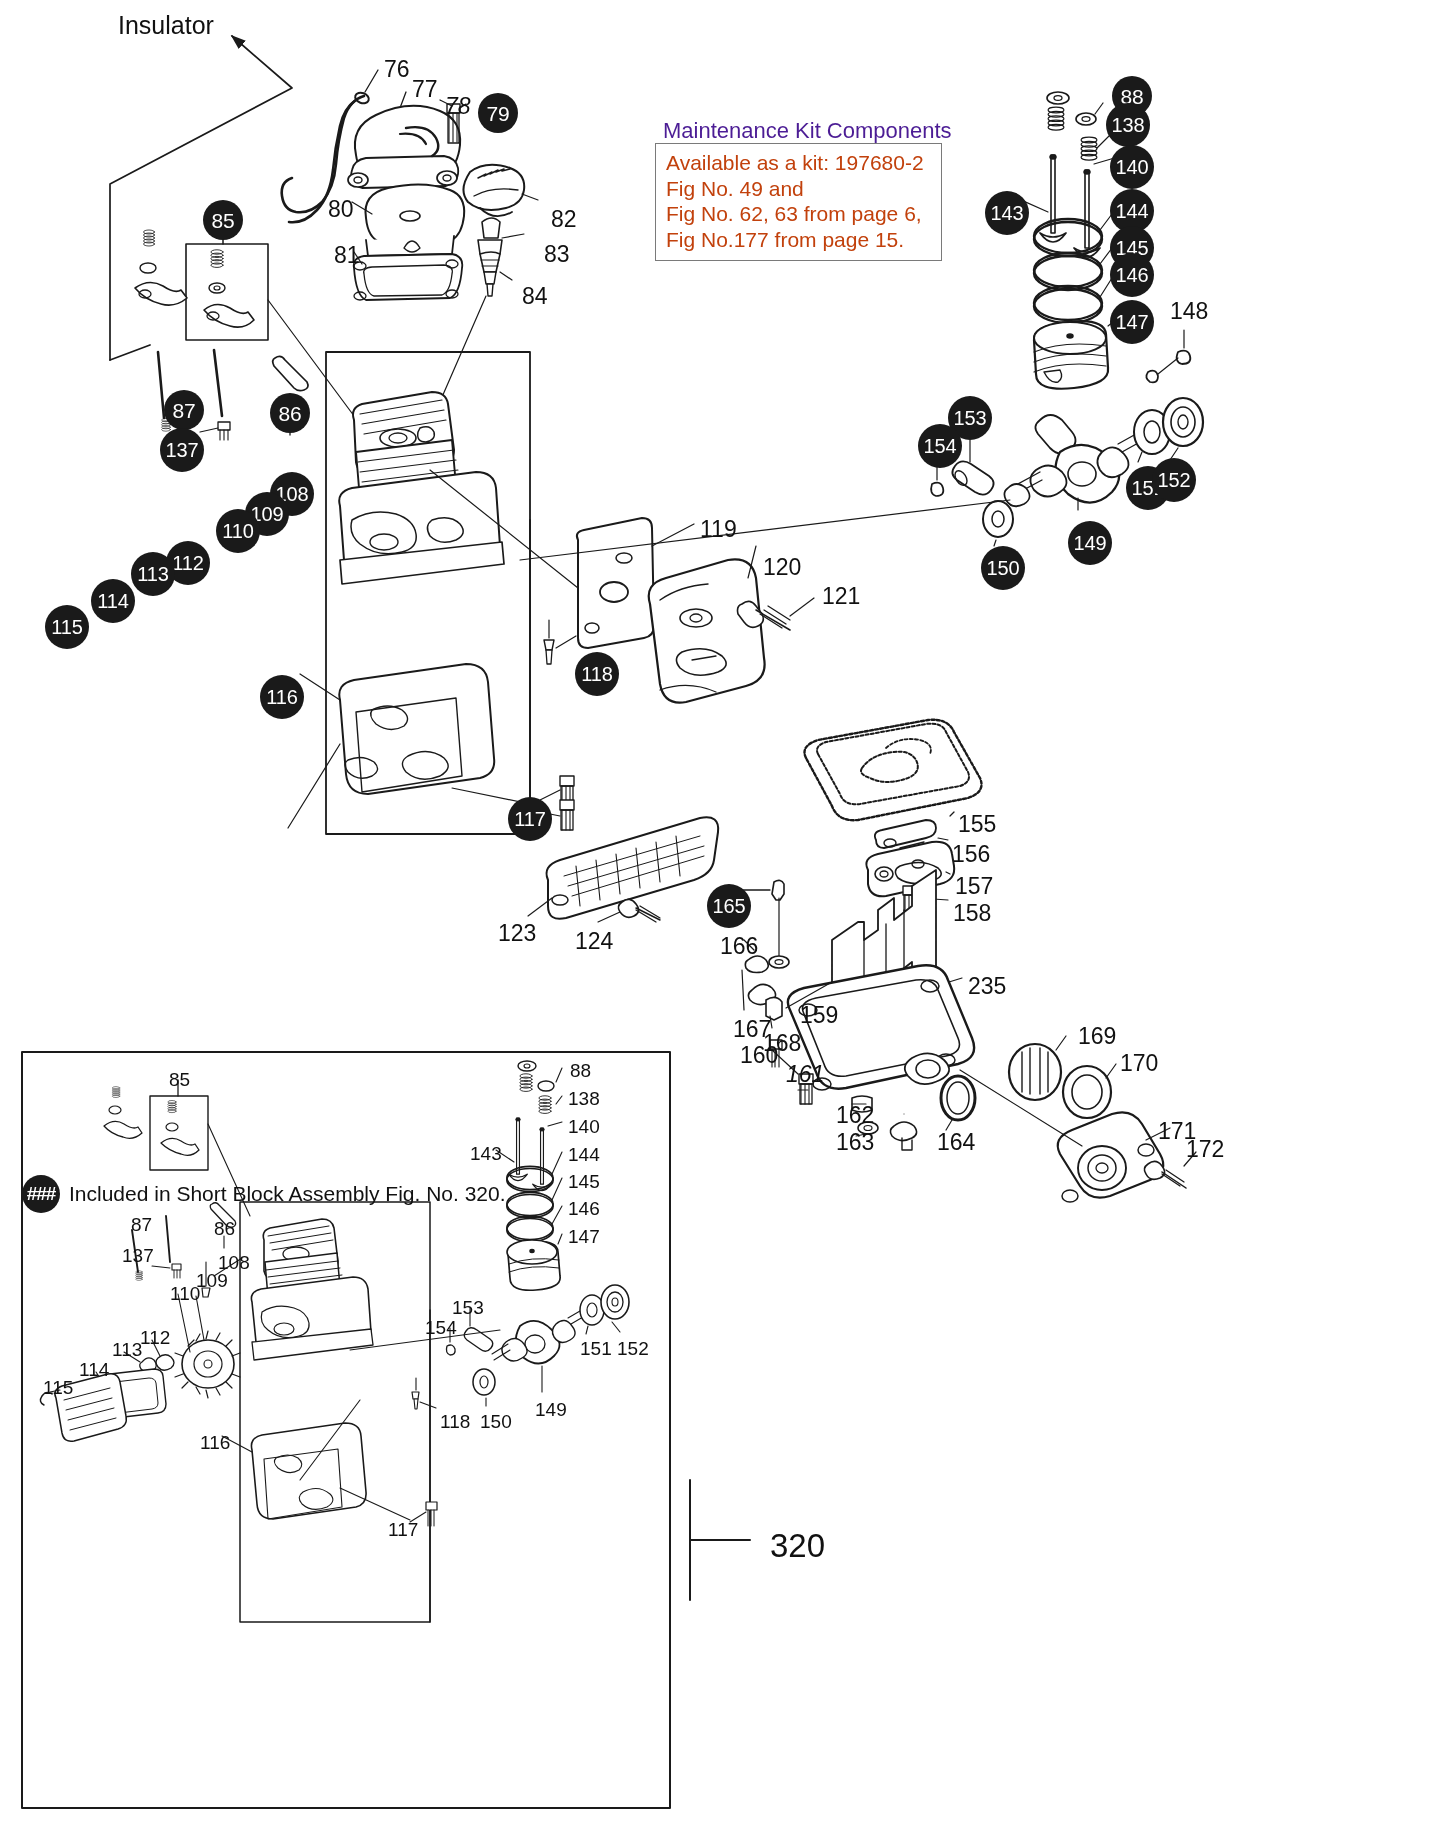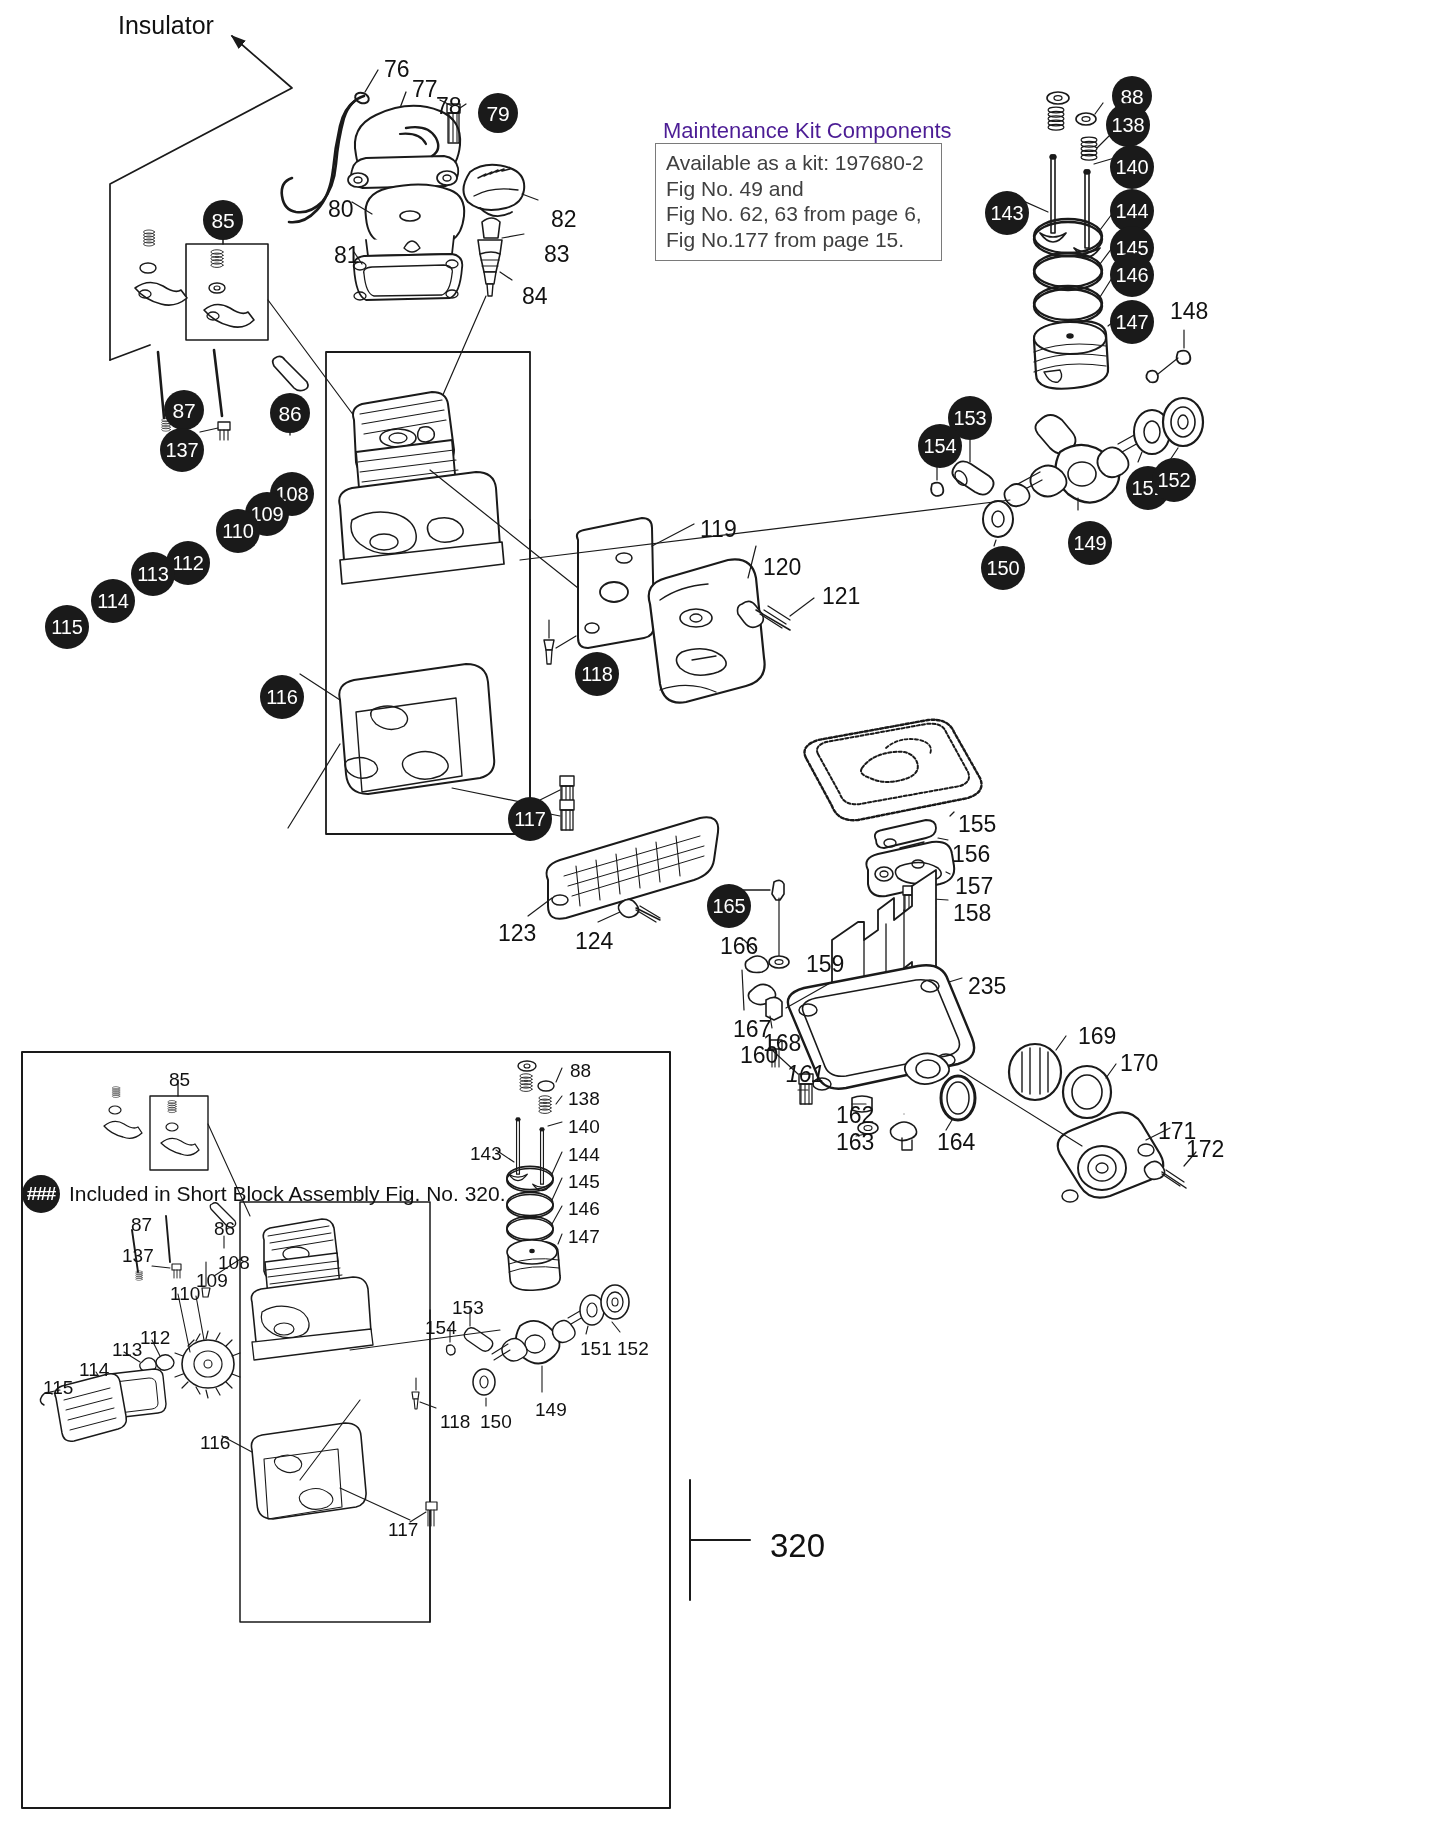--- a/index.html
+++ b/index.html
@@ -70,21 +70,21 @@
     position:absolute;
     left:655px; top:143px;
     width:287px;
     border:1px solid #7a7a7a;
     background:#fff;
     padding:6px 8px 8px 10px;
     box-sizing:border-box;
   }
   #kit-box .kl{
     font-size:21px;
-    color:#404040;
+    color:#c2410c;
     line-height:1.22;
     white-space:nowrap;
   }
   
   #footnote{
     position:absolute;
     left:22px; top:1175px;
     display:flex;
     align-items:center;
     gap:9px;
@@ -633,41 +633,41 @@
       <div class="cb d3" style="left: 918px; top: 424px;">154</div>
       <div class="cb d3" style="left: 1126px; top: 466px;">151</div>
       <div class="cb d3" style="left: 1152px; top: 458px;">152</div>
       <div class="cb d3" style="left: 981px; top: 546px;">150</div>
       <div class="cb d3" style="left: 1068px; top: 521px;">149</div>
       <div class="cb d3" style="left: 707px; top: 884px;">165</div>
     </div>
   <div id="plains">
       <div class="nl" style="left: 384px; top: 58px;">76</div>
       <div class="nl" style="left: 412px; top: 78px;">77</div>
-      <div class="nl" style="left: 436px; top: 95px;">78</div>
+      <div class="nl" style="left: 445px; top: 95px; font-style: italic;">78</div>
       <div class="nl" style="left: 328px; top: 198px;">80</div>
       <div class="nl" style="left: 334px; top: 244px;">81</div>
       <div class="nl" style="left: 551px; top: 208px;">82</div>
       <div class="nl" style="left: 544px; top: 243px;">83</div>
       <div class="nl" style="left: 522px; top: 285px;">84</div>
       <div class="nl" style="left: 1170px; top: 300px;">148</div>
       <div class="nl" style="left: 700px; top: 518px;">119</div>
       <div class="nl" style="left: 763px; top: 556px;">120</div>
       <div class="nl" style="left: 822px; top: 585px;">121</div>
       <div class="nl" style="left: 498px; top: 922px;">123</div>
       <div class="nl" style="left: 575px; top: 930px;">124</div>
       <div class="nl" style="left: 958px; top: 813px;">155</div>
       <div class="nl" style="left: 952px; top: 843px;">156</div>
       <div class="nl" style="left: 955px; top: 875px;">157</div>
       <div class="nl" style="left: 953px; top: 902px;">158</div>
       <div class="nl" style="left: 968px; top: 975px;">235</div>
       <div class="nl" style="left: 720px; top: 935px;">166</div>
       <div class="nl" style="left: 733px; top: 1018px;">167</div>
       <div class="nl" style="left: 763px; top: 1032px;">168</div>
-      <div class="nl" style="left: 800px; top: 953px; margin-left: 6px;">159</div>
+      <div class="nl" style="left: 800px; top: 1004px;">159</div>
       <div class="nl" style="left: 740px; top: 1044px;">160</div>
       <div class="nl" style="left: 786px; top: 1063px; font-style: italic;">161</div>
       <div class="nl" style="left: 836px; top: 1104px;">162</div>
       <div class="nl" style="left: 836px; top: 1131px;">163</div>
       <div class="nl" style="left: 937px; top: 1131px; text-align: right;">164</div>
       <div class="nl" style="left: 1078px; top: 1025px;">169</div>
       <div class="nl" style="left: 1120px; top: 1052px;">170</div>
       <div class="nl" style="left: 1158px; top: 1120px;">171</div>
       <div class="nl" style="left: 1186px; top: 1138px;">172</div>
     </div>

